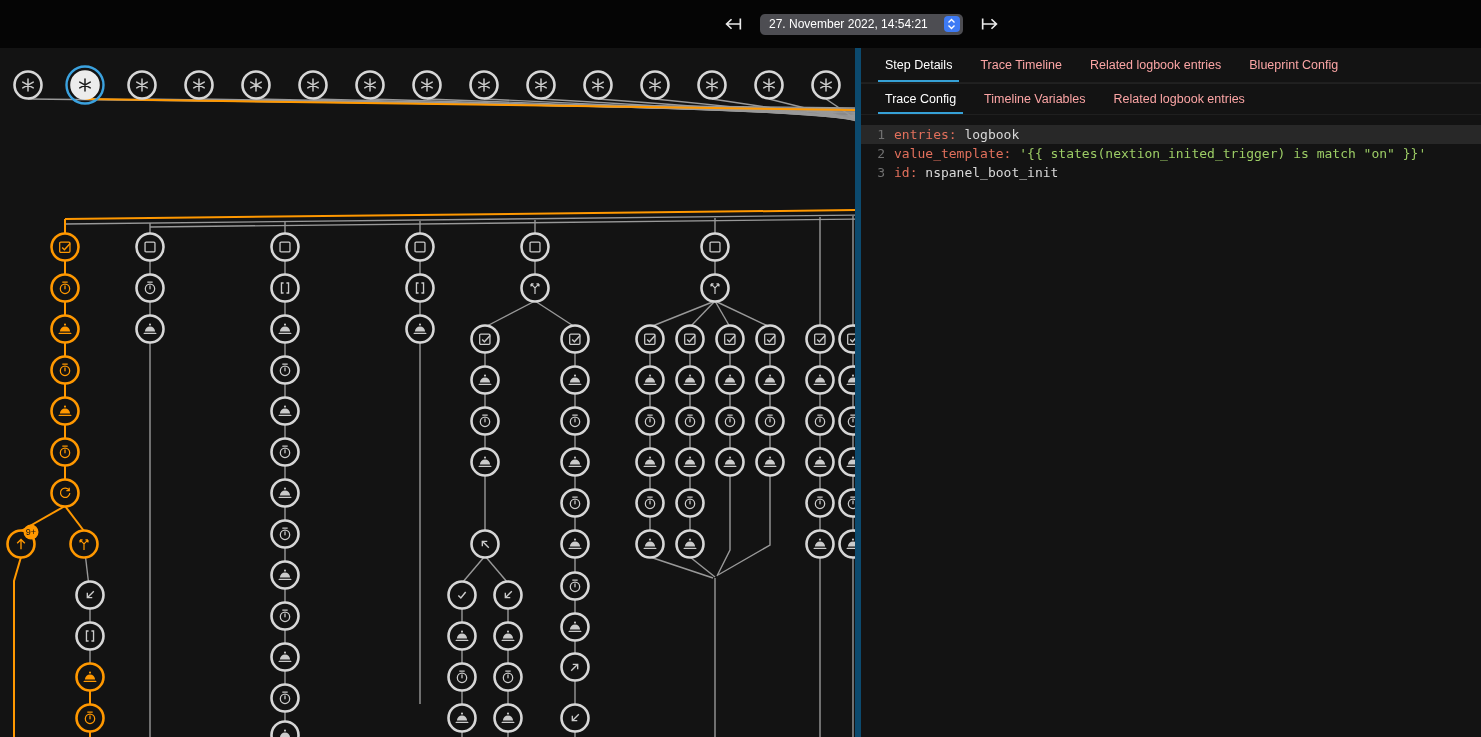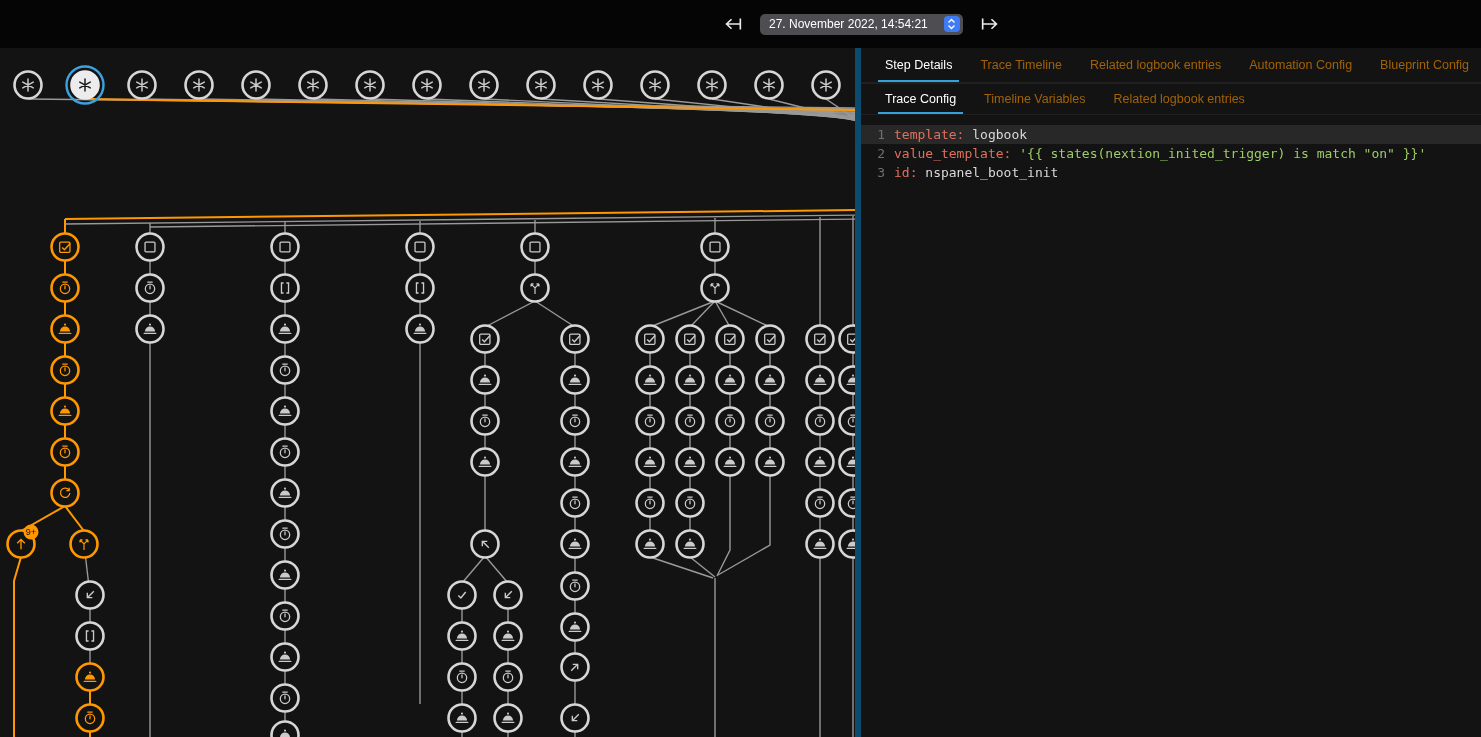--- a/index.html
+++ b/index.html
@@ -15,21 +15,21 @@
   .run-select{height:21px;background:#4d4d52;border-radius:5px;display:flex;align-items:center;padding:0 3px 0 9px;gap:16px;cursor:pointer}
   .run-select .val{font-size:12px;color:#fff;white-space:nowrap}
   .stepper{width:16px;height:16px;background:#3e7bf5;border-radius:4px;display:flex;align-items:center;justify-content:center}
   
   .graph-wrap{position:absolute;left:0;top:48px;width:855px;height:689px;background:#131313;overflow:hidden}
   #graph-svg{display:block}
   
   .right{position:absolute;left:855px;top:48px;right:0;bottom:0;background:#131313;border-left:6px solid #0c4a6e;display:flex;flex-direction:column}
   .tabs{display:flex;height:34px;flex:none;align-items:stretch;padding:0 10px;border-bottom:1px solid rgba(255,255,255,0.05)}
   .tabs2{height:30px;border-top:1px solid rgba(255,255,255,0.06)}
-  .tab{position:relative;display:flex;align-items:center;padding:0 14px;font-size:12.5px;color:#a16207;background:none;border:none;cursor:pointer;font-family:inherit;white-space:nowrap}
+  .tab{position:relative;display:flex;align-items:center;padding:0 14px;font-size:12.5px;color:#fca5a5;background:none;border:none;cursor:pointer;font-family:inherit;white-space:nowrap}
   .tab.active{color:#fff}
   .tab.active::after{content:"";position:absolute;left:7px;right:7px;bottom:0;height:2px;background:var(--accent,#36a1d6)}
   .content1{height:274px;flex:none;padding:17px 22px;font-size:14.5px;color:#ececec}
   
   .code-area{flex:1;padding-top:10px;font-family:"DejaVu Sans Mono", monospace;font-size:13px;line-height:19px}
   .code-line{display:flex;padding-right:8px;white-space:pre}
   .code-line.active{background:rgba(255,255,255,0.09)}
   .ln{width:24px;text-align:right;padding-right:9px;color:#707070;flex:none;user-select:none}
   .tk-k{color:var(--key,#e2705c)}
   .tk-t{color:#d8d8d8}
@@ -662,30 +662,29 @@
       </g>
     </svg>
 </div>
 
 <div class="right">
 
   <div class="tabs">
     <button class="tab active">Step Details</button>
     <button class="tab">Trace Timeline</button>
     <button class="tab">Related logbook entries</button>
-    <button class="tab">Automation Config</button>
     <button class="tab">Blueprint Config</button>
   </div>
 
 
   <div class="tabs tabs2">
     <button class="tab active">Trace Config</button>
     <button class="tab">Timeline Variables</button>
     <button class="tab">Related logbook entries</button>
   </div>
 
   <div class="code-area" id="code-lines">
-      <div class="code-line active"><span class="ln">1</span><span><span class="tk-k">template:</span><span class="tk-t"> logbook</span></span></div>
+      <div class="code-line active"><span class="ln">1</span><span><span class="tk-k">entries:</span><span class="tk-t"> logbook</span></span></div>
       <div class="code-line"><span class="ln">2</span><span><span class="tk-k">value_template:</span><span class="tk-t"> </span><span class="tk-s">'{{ states(nextion_inited_trigger) is match "on" }}'</span></span></div>
       <div class="code-line"><span class="ln">3</span><span><span class="tk-k">id:</span><span class="tk-t"> nspanel_boot_init</span></span></div>
     </div>
 
 </div>
 
 </body></html>

